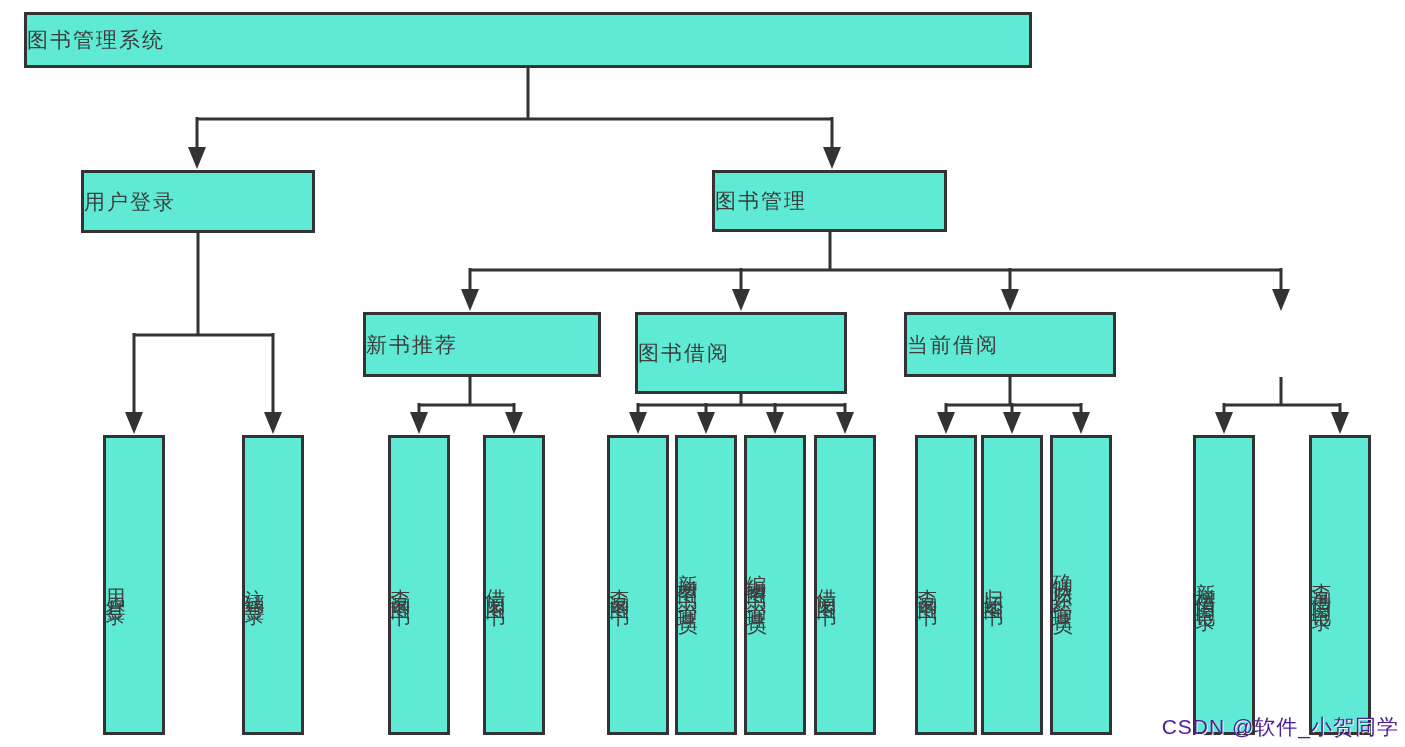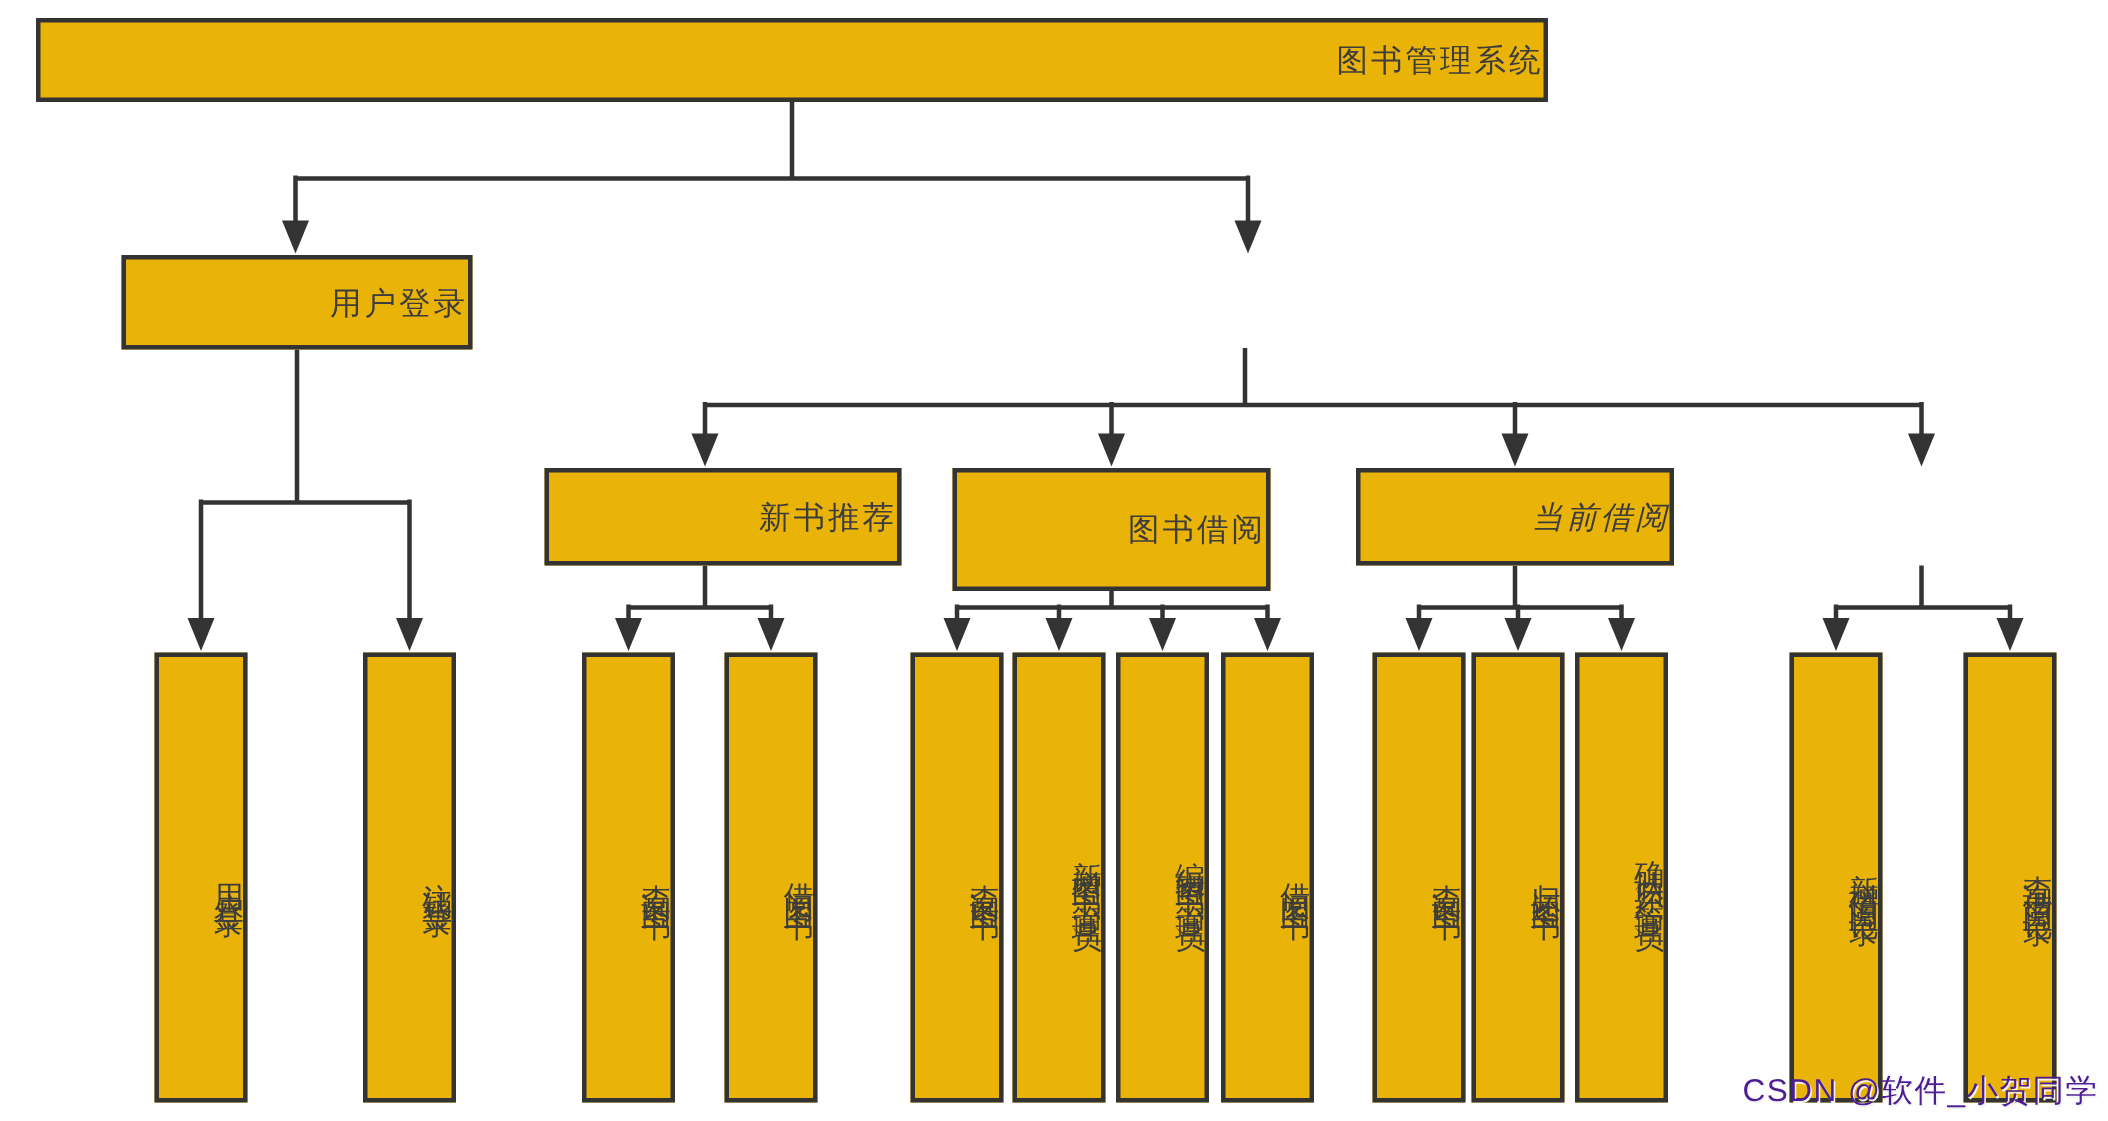--- a/index.html
+++ b/index.html
@@ -15,24 +15,24 @@
   #connectors {
     position: absolute;
     left: 0; top: 0;
     width: 1405px; height: 747px;
     pointer-events: none;
   }
   .box {
     position: absolute;
     box-sizing: border-box;
     border: 3px solid #333333;
-    background: #eab308;
+    background: #5eead4;
     display: flex;
     align-items: center;
-    justify-content: flex-end;
+    justify-content: flex-start;
     color: #3d3d3d;
   }
   .hbox {
     font-size: 21px;
     letter-spacing: 2px;
   }
   .vbox .vtext {
     writing-mode: vertical-rl;
     text-orientation: mixed;
     font-size: 20px;
@@ -99,28 +99,31 @@
     </g>
   </svg>
 
   <div class="box hbox" style="left:24px; top:12px; width:1008px; height:56px;">
     <span>图书管理系统</span>
   </div>
 
   <div class="box hbox" style="left:81px; top:170px; width:234px; height:63px;">
     <span>用户登录</span>
   </div>
+  <div class="box hbox" style="left:712px; top:170px; width:235px; height:62px;">
+    <span>图书管理</span>
+  </div>
 
   <div class="box hbox" style="left:363px; top:312px; width:238px; height:65px;">
     <span>新书推荐</span>
   </div>
   <div class="box hbox" style="left:635px; top:312px; width:212px; height:82px;font-family:Liberation Mono, monospace;">
     <span>图书借阅</span>
   </div>
-  <div class="box hbox" style="left:904px; top:312px; width:212px; height:65px;font-style:italic;">
+  <div class="box hbox" style="left:904px; top:312px; width:212px; height:65px;">
     <span>当前借阅</span>
   </div>
 
   <div class="box vbox" style="left:103px; top:435px; width:62px; height:300px;">
     <span class="vtext">用户登录</span>
   </div>
   <div class="box vbox" style="left:242px; top:435px; width:62px; height:300px;">
     <span class="vtext">注销登录</span>
   </div>
 

